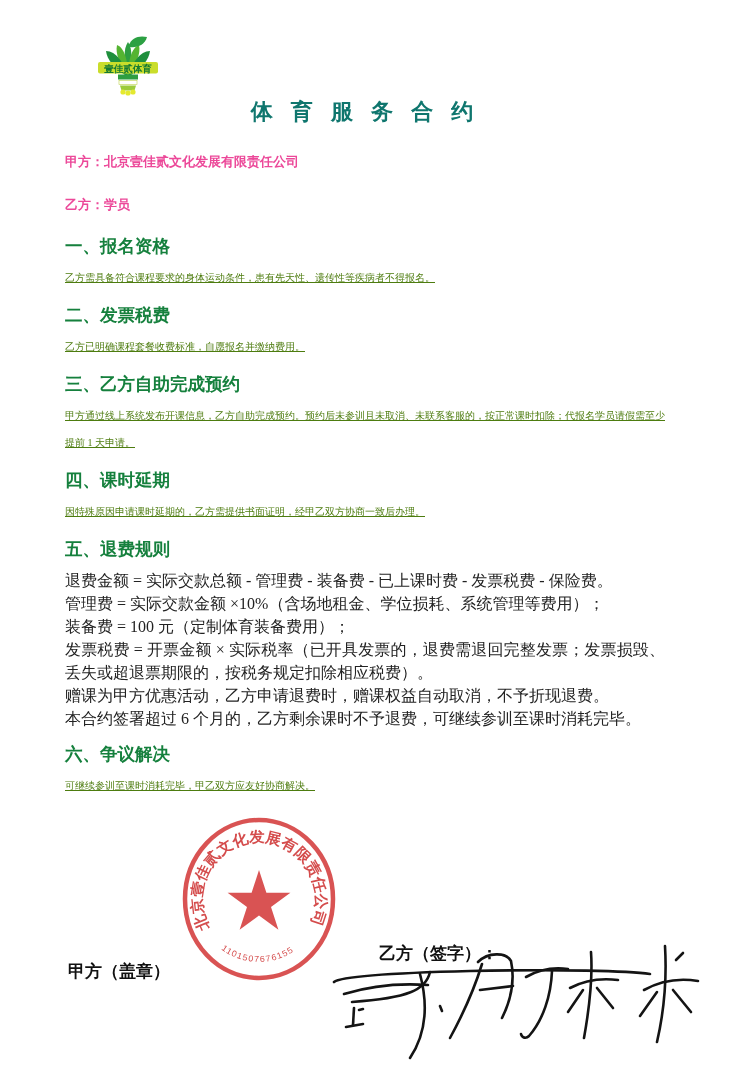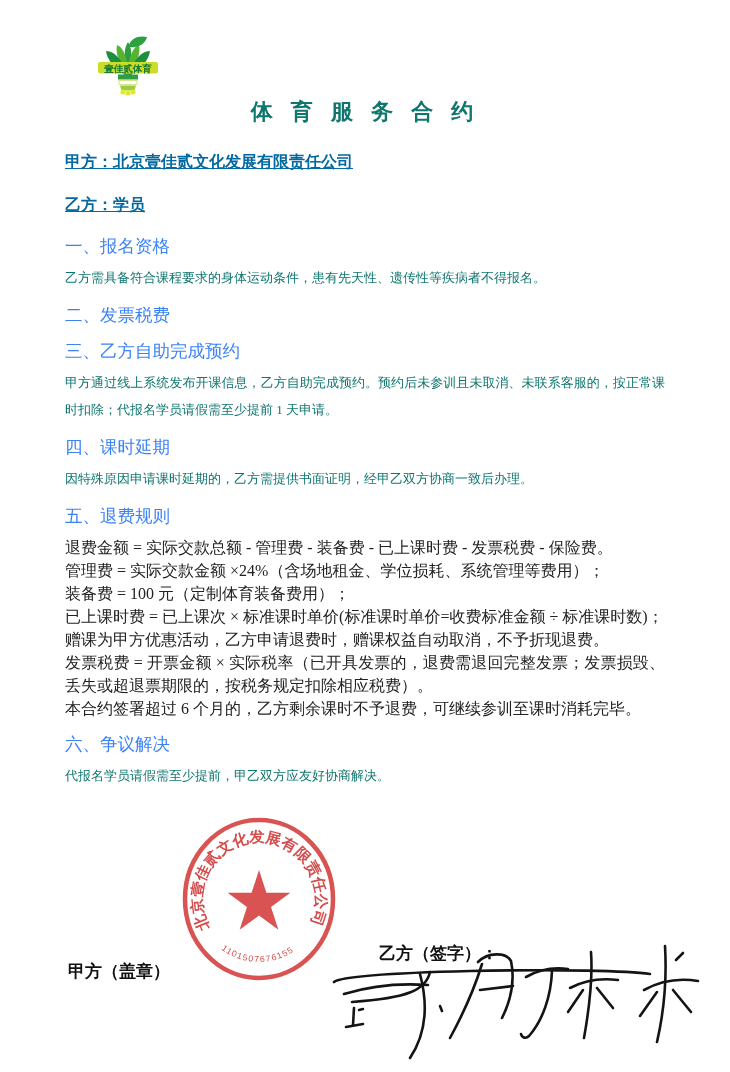--- a/index.html
+++ b/index.html
@@ -9,31 +9,31 @@
   }
   .content{padding:0 65px;}
   .logo-wrap{margin:36px 0 0 30px;width:66px;height:66px;}
   .doc-title{
     font-family:"Liberation Sans",sans-serif;font-weight:bold;
     font-size:22px;letter-spacing:6px;text-align:center;
     margin:-6px 0 0 0;line-height:32px;color:#0f766e;
   }
   .party-line{
     font-family:"Liberation Sans",sans-serif;font-weight:bold;
-    font-size:16px;line-height:24px;margin-top:22px;color:#0369a1;text-decoration:underline;
+    font-size:13px;line-height:24px;margin-top:22px;color:#ec4899;
   }
   .party-line.second{margin-top:19px;}
   .sec-heading{
-    font-family:"Liberation Sans",sans-serif;font-weight:normal;
-    font-size:17.5px;line-height:24px;margin:12px 0 0 0;color:#3b82f6;
+    font-family:"Liberation Sans",sans-serif;font-weight:bold;
+    font-size:17.5px;line-height:24px;margin:12px 0 0 0;color:#15803d;
   }
   .sec-heading.first{margin-top:17px;}
   .sec-body{
-    font-size:13px;line-height:27px;margin:6px 0 0 0;
-    text-align:justify;color:#0f766e;
+    font-size:10px;line-height:27px;margin:6px 0 0 0;
+    text-align:justify;color:#4d7c0f;text-decoration:underline;
   }
   .rules{margin-top:8px;}
   .rule-line{
     font-size:16px;line-height:23px;text-align:justify;color:#222;
   }
   .sign-row{
     position:absolute;left:0;top:948px;width:730px;
     font-family:"Liberation Sans",sans-serif;font-weight:bold;
     font-size:17px;color:#111;
   }
@@ -76,40 +76,40 @@
 
     <div class="doc-title">体 育 服 务 合 约</div>
 
     <div class="party-line">甲方：北京壹佳贰文化发展有限责任公司</div>
     <div class="party-line second">乙方：学员</div>
 
     <div class="sec-heading first">一、报名资格</div>
     <p class="sec-body">乙方需具备符合课程要求的身体运动条件，患有先天性、遗传性等疾病者不得报名。</p>
 
     <div class="sec-heading">二、发票税费</div>
+    <p class="sec-body">乙方已明确课程套餐收费标准，自愿报名并缴纳费用。</p>
 
     <div class="sec-heading">三、乙方自助完成预约</div>
     <p class="sec-body">甲方通过线上系统发布开课信息，乙方自助完成预约。预约后未参训且未取消、未联系客服的，按正常课时扣除；代报名学员请假需至少提前 1 天申请。</p>
 
     <div class="sec-heading">四、课时延期</div>
     <p class="sec-body">因特殊原因申请课时延期的，乙方需提供书面证明，经甲乙双方协商一致后办理。</p>
 
     <div class="sec-heading">五、退费规则</div>
     <div class="rules">
       <div class="rule-line">退费金额 = 实际交款总额 - 管理费 - 装备费 - 已上课时费 - 发票税费 - 保险费。</div>
-      <div class="rule-line">管理费 = 实际交款金额 ×24%（含场地租金、学位损耗、系统管理等费用）；</div>
+      <div class="rule-line">管理费 = 实际交款金额 ×10%（含场地租金、学位损耗、系统管理等费用）；</div>
       <div class="rule-line">装备费 = 100 元（定制体育装备费用）；</div>
-      <div class="rule-line">已上课时费 = 已上课次 × 标准课时单价(标准课时单价=收费标准金额 ÷ 标准课时数)；</div>
+      <div class="rule-line">发票税费 = 开票金额 × 实际税率（已开具发票的，退费需退回完整发票；发票损毁、丢失或超退票期限的，按税务规定扣除相应税费）。</div>
       <div class="rule-line">赠课为甲方优惠活动，乙方申请退费时，赠课权益自动取消，不予折现退费。</div>
-      <div class="rule-line">发票税费 = 开票金额 × 实际税率（已开具发票的，退费需退回完整发票；发票损毁、丢失或超退票期限的，按税务规定扣除相应税费）。</div>
       <div class="rule-line">本合约签署超过 6 个月的，乙方剩余课时不予退费，可继续参训至课时消耗完毕。</div>
     </div>
 
     <div class="sec-heading">六、争议解决</div>
-    <p class="sec-body">代报名学员请假需至少提前，甲乙双方应友好协商解决。</p>
+    <p class="sec-body">可继续参训至课时消耗完毕，甲乙双方应友好协商解决。</p>
 
   </div>
 
   <div class="seal">
     <svg width="158" height="170" viewBox="0 0 158 170">
       <ellipse cx="79" cy="84" rx="74" ry="79" fill="none" stroke="#d43c3c" stroke-width="4.5"></ellipse>
       <polygon points="79,55 86.4,77.8 110.4,77.8 91,91.9 98.4,114.7 79,100.6 59.6,114.7 67,91.9 47.6,77.8 71.6,77.8" fill="#d43c3c"></polygon>
       <defs>
         <path id="sealTextArc" d="M 29.6,112.5 A 57,57 0 1 1 128.4,112.5" fill="none"></path>
         <path id="sealNumArc" d="M 41.1,134.3 A 63,63 0 0 0 116.9,134.3" fill="none"></path>

